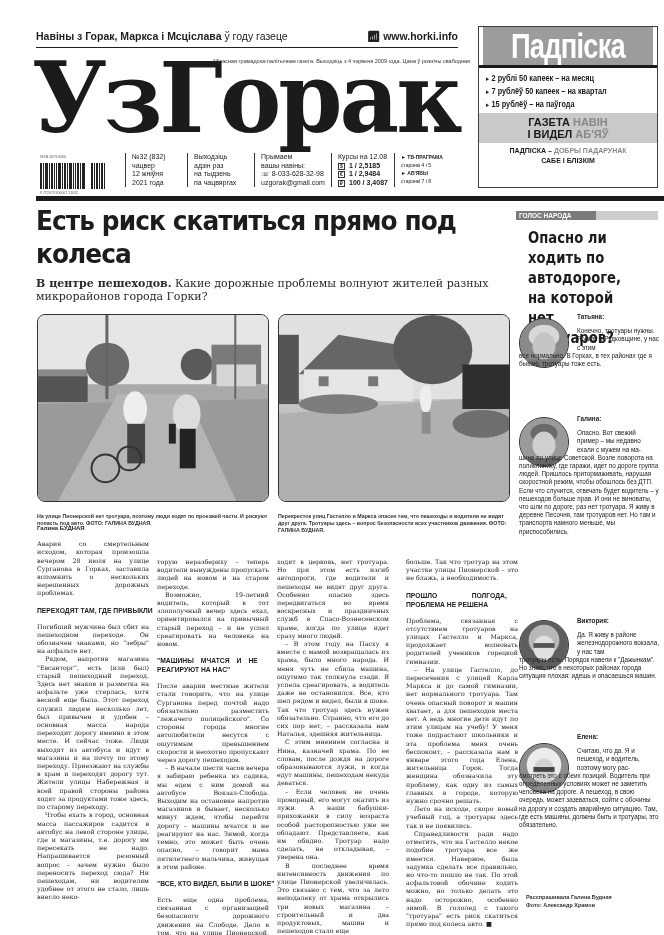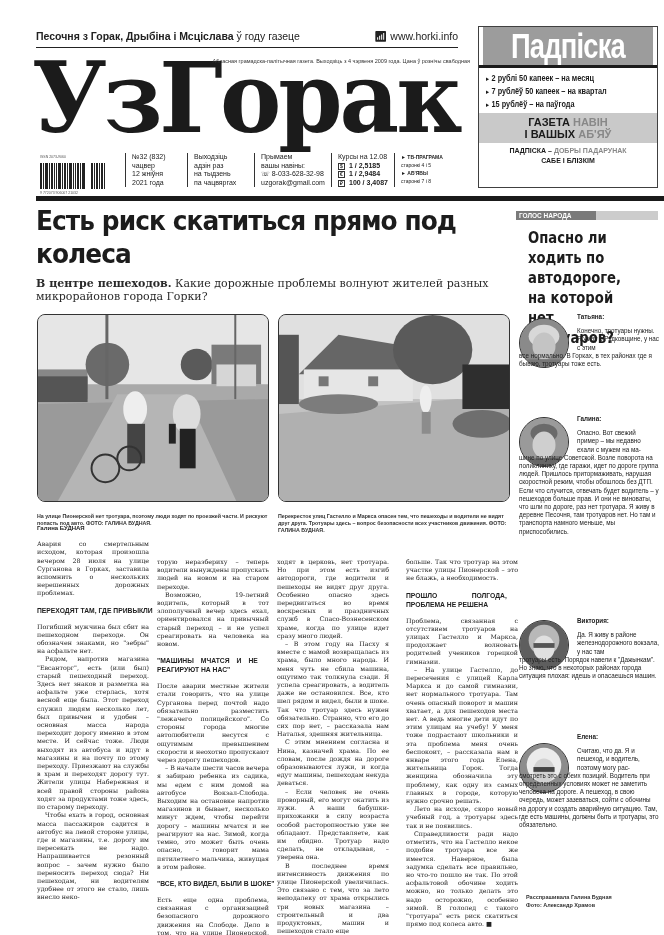--- a/index.html
+++ b/index.html
@@ -2,21 +2,21 @@
 <html><head>
 <meta charset="utf-8">
 <style>
   * { box-sizing: border-box; margin: 0; padding: 0; }
   html, body { width: 664px; height: 935px; background: #fff; overflow: hidden; }
   body { position: relative; font-family: "Liberation Sans", sans-serif; color: #1a1a1a; }
 
   .topline { position: absolute; left: 36px; top: 26px; width: 422px; height: 22px; border-bottom: 1.5px solid #222; }
   .topline .slogan { position: absolute; left: 0; top: 4px; font-size: 10.5px; font-weight: bold; color: #222; }
   .topline .slogan .tail { font-weight: normal; }
-  .topline .site { position: absolute; right: 0; top: 4px; font-size: 10.5px; font-weight: normal; color: #222; }
+  .topline .site { position: absolute; right: 0; top: 4px; font-size: 10.5px; font-weight: bold; color: #222; }
 
   .masthead { position: absolute; left: 36px; top: 58px; width: 434px; height: 90px; }
   .masthead .logo { position: absolute; left: -4px; top: -8px; font-family: "DejaVu Serif", serif; font-weight: bold; font-size: 92px; letter-spacing: -3px; color: #1b1b1b; line-height: 1; transform: scaleY(1.05); transform-origin: top left; }
   .masthead .tagline { position: absolute; right: 0; top: 0; font-size: 5.5px; color: #333; }
 
   .infobar { position: absolute; left: 36px; top: 150px; width: 422px; height: 42px; font-size: 7px; line-height: 8.5px; color: #222; }
   .infobar .barcode { position: absolute; left: 4px; top: 3px; width: 80px; height: 36px; }
   .infobar .barcode .digits-top { font-size: 3.5px; color: #555; }
   .infobar .barcode .bars { display: flex; gap: 1px; height: 26px; margin-top: 1px; }
   .infobar .barcode .bars span { background: #222; height: 100%; }
@@ -74,21 +74,21 @@
   .vox .name { font-weight: bold; margin-bottom: 6px; }
   .avatar { position: absolute; width: 50px; height: 50px; border-radius: 50%; border: 1.5px solid #333; overflow: hidden; background: #999; }
   .avatar svg { width: 100%; height: 100%; }
   .vox .top { margin-left: 58px; }
   .credits { position: absolute; left: 526px; top: 893px; font-size: 5.5px; line-height: 8px; font-weight: bold; color: #333; }
 </style>
 </head>
 <body>
 
 <div class="topline">
-  <div class="slogan"><span>Песочня з Горак, Дрыбіна і Мсціслава</span><span class="tail"> ў году газеце</span></div>
+  <div class="slogan"><span>Навіны з Горак, Маркса і Мсціслава</span><span class="tail"> ў году газеце</span></div>
   <div class="site"><span>📶︎ </span><span>www.horki.info</span></div>
 </div>
 
 <div class="masthead">
   <div class="logo">УзГорак</div>
   <div class="tagline">Абласная грамадска-палітычная газета. Выходзіць з 4 чэрвеня 2009 года. Цана ў рознічы свабодная</div>
 </div>
 
 <div class="infobar">
   <div class="barcode">
@@ -167,21 +167,21 @@
 <div class="subbox">
   <div class="hdr">Падпіска</div>
   <div class="bar2"></div>
   <div class="prices">
     <div><span class="tri">► </span><span>2 рублі 50 капеек – на месяц</span></div>
     <div><span class="tri">► </span><span>7 рублёў 50 капеек – на квартал</span></div>
     <div><span class="tri">► </span><span>15 рублёў – на паўгода</span></div>
   </div>
   <div class="promo">
     <div><span>ГАЗЕТА </span><span class="gray">НАВІН</span></div>
-    <div><span>І ВАШЫХ </span><span class="gray">АБ'ЯЎ</span></div>
+    <div><span>І ВИДЕЛ </span><span class="gray">АБ'ЯЎ</span></div>
   </div>
   <div class="gift">
     <div><span>ПАДПІСКА – </span><span class="gray">ДОБРЫ ПАДАРУНАК</span></div>
     <div>САБЕ І БЛІЗКІМ</div>
   </div>
 </div>
 
 <h1 class="headline">Есть риск скатиться прямо под колеса</h1>
 <div class="lead"><b>В центре пешеходов.</b><span> Какие дорожные проблемы волнуют жителей разных микрорайонов города Горки?</span></div>
 

